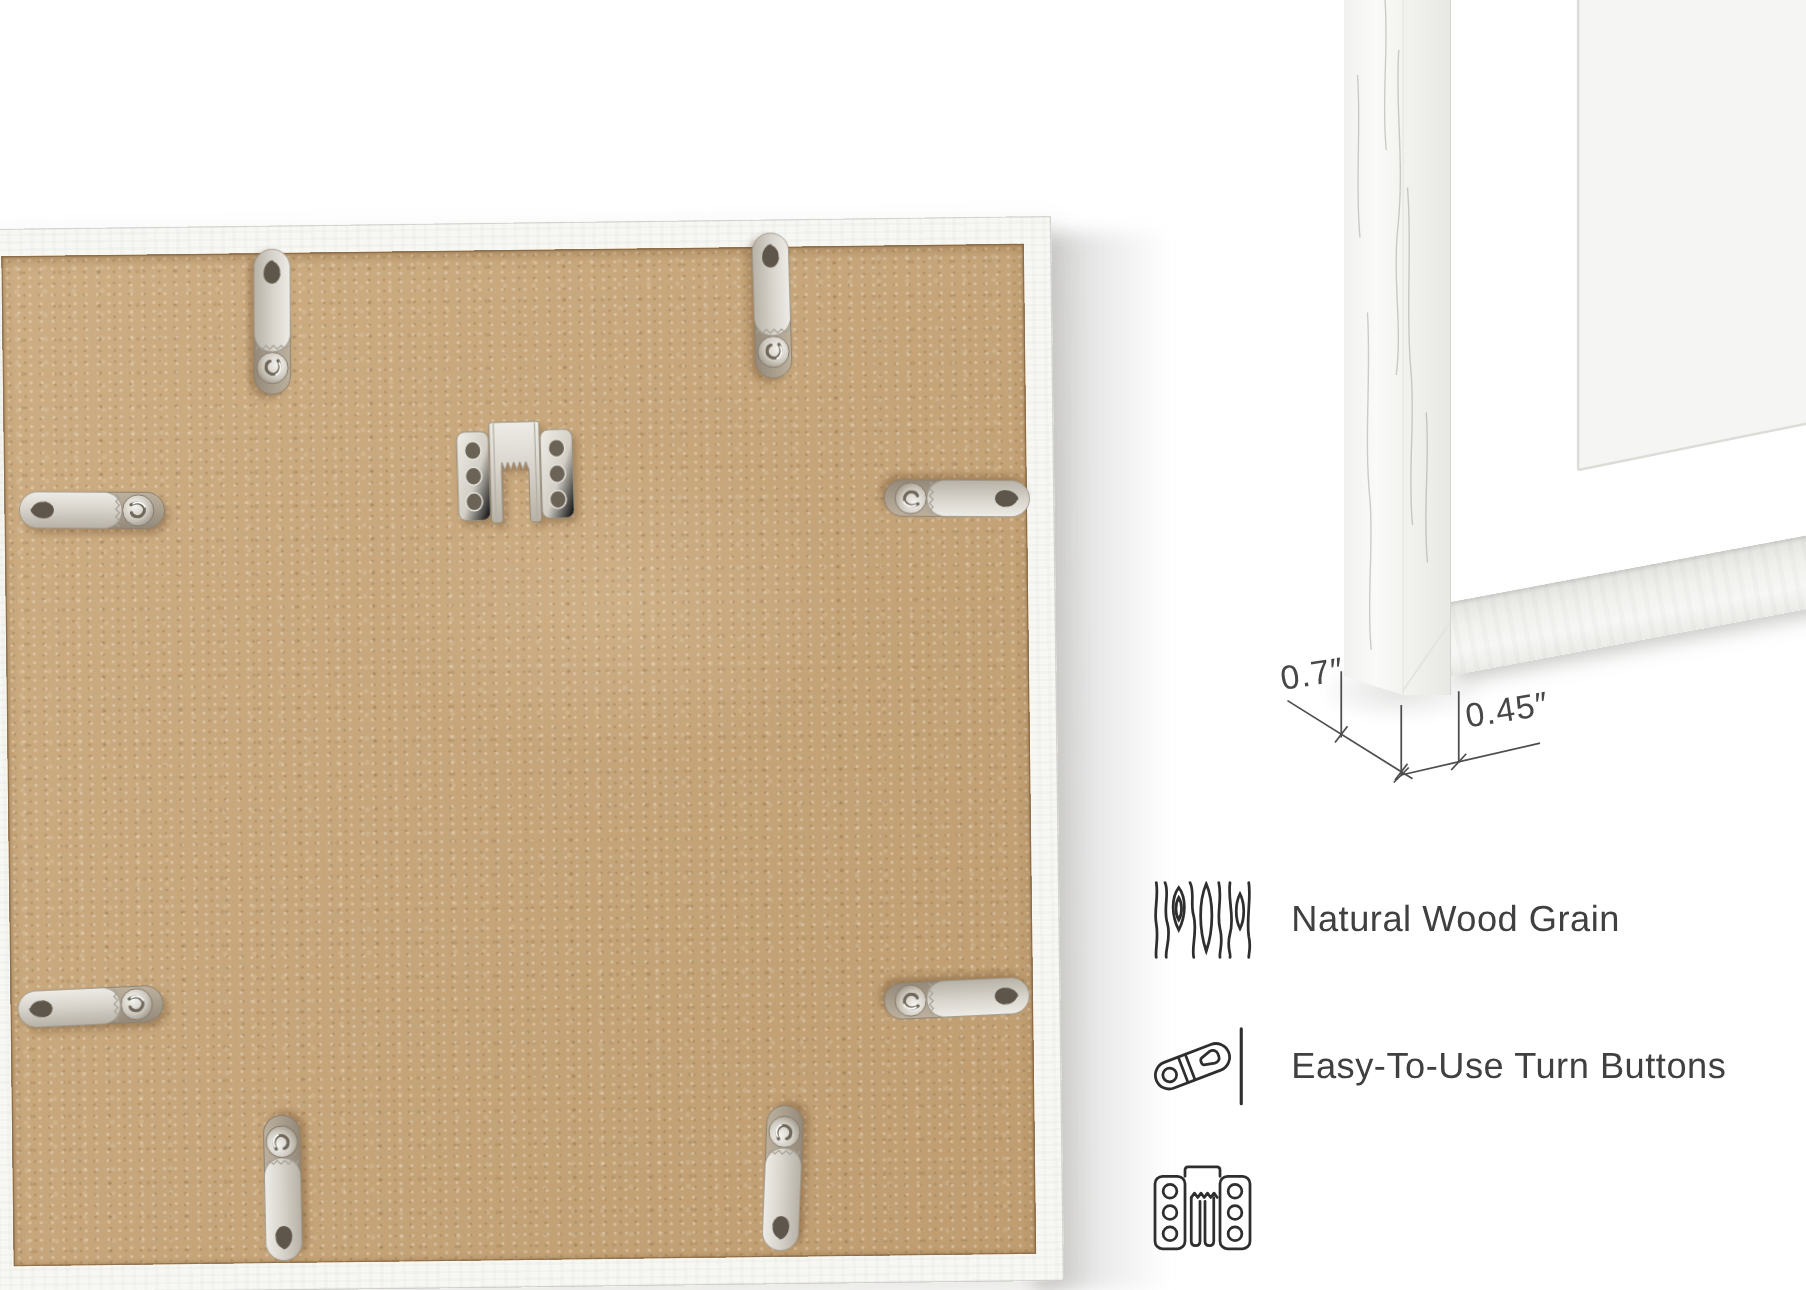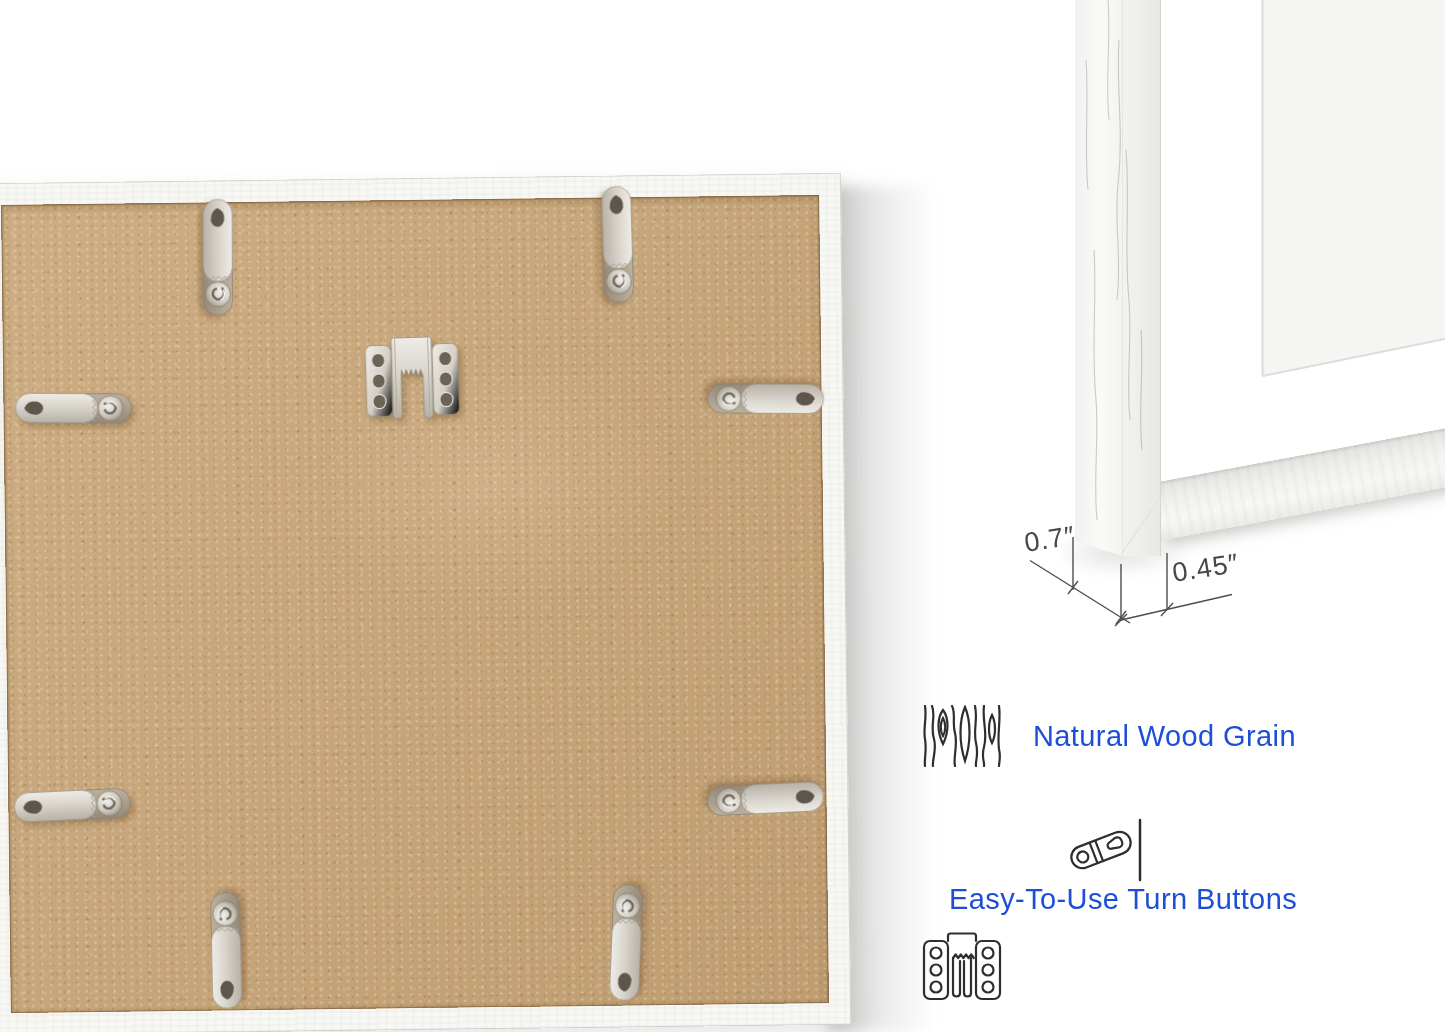--- a/index.html
+++ b/index.html
@@ -79,24 +79,24 @@
     color:#474747;font-size:27px;letter-spacing:1px;white-space:nowrap;
     transform:rotate(-9deg);transform-origin:left bottom;
   }
   .dim-depth{left:1027px;top:528px;}
   .dim-face{left:1175px;top:558px;}
 
   
   .features{left:920px;top:700px;width:520px;}
   .feature-row{position:absolute;left:0;height:72px;display:flex;align-items:center;}
   .feature-row.r1{top:0;}
-  .feature-row.r2{top:117px;flex-direction:column;}
+  .feature-row.r2{top:117px;}
   .feature-row.r3{top:231px;}
   .ficon{width:84px;display:flex;justify-content:center;align-items:center;}
-  .flabel{margin-left:29px;font-size:29px;color:#1d4ed8;letter-spacing:0.4px;white-space:nowrap;}
+  .flabel{margin-left:29px;font-size:29px;color:#404040;letter-spacing:0.4px;white-space:nowrap;}
 
   svg.defsonly{position:absolute;width:0;height:0;}
 </style>
 </head>
 <body>
 
 <svg class="defsonly" aria-hidden="true">
   <defs>
     <linearGradient id="g-tab" x1="0" y1="0" x2="0" y2="1">
       <stop offset="0" stop-color="#eeece7"></stop>

